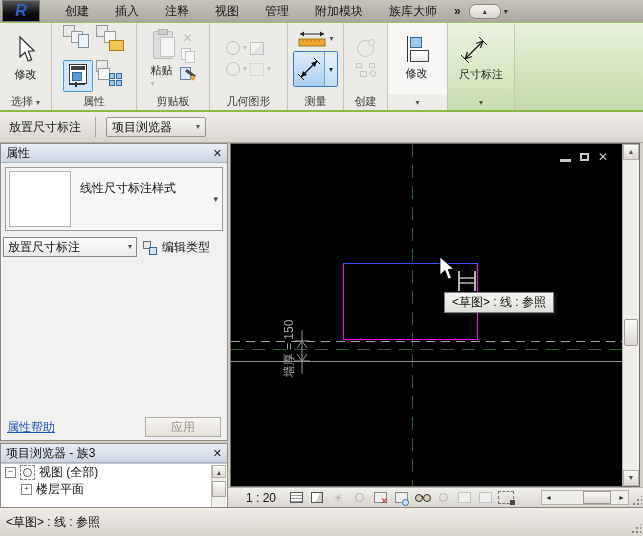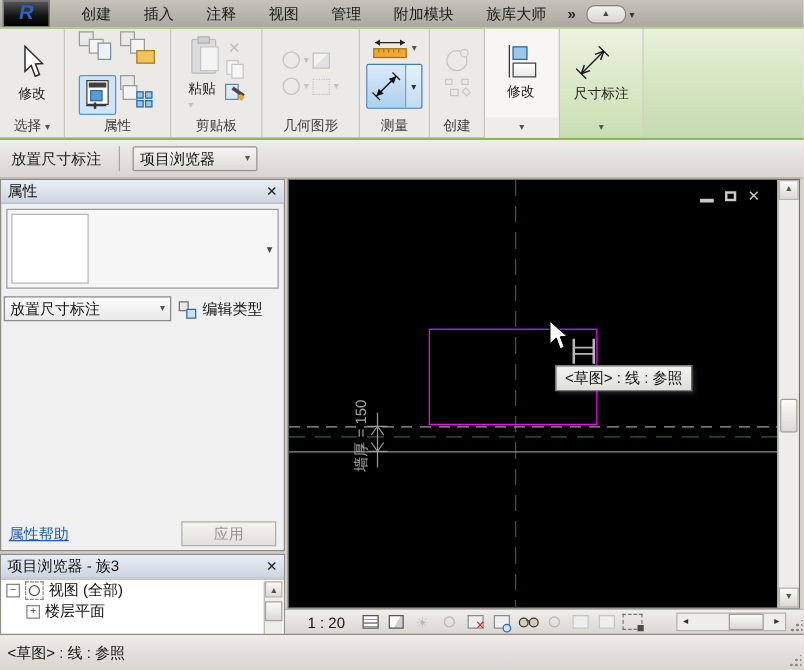--- a/index.html
+++ b/index.html
@@ -426,20 +426,21 @@
   <div class="leftdock">
 
     <div class="palette props">
       <div class="pal-head">
         <span>属性</span>
         <span class="x">✕</span>
       </div>
       <div class="type-sel">
         <div class="type-prev"></div>
         <div class="type-txt">
+          <div>线性尺寸标注样式</div>
         </div>
         <span class="type-dd">▾</span>
       </div>
       <div class="mode-row">
         <div class="mode-sel">
           <span>放置尺寸标注</span>
           <span class="dd">▾</span>
         </div>
         <div class="edit-type">
           <span class="et-ic">

